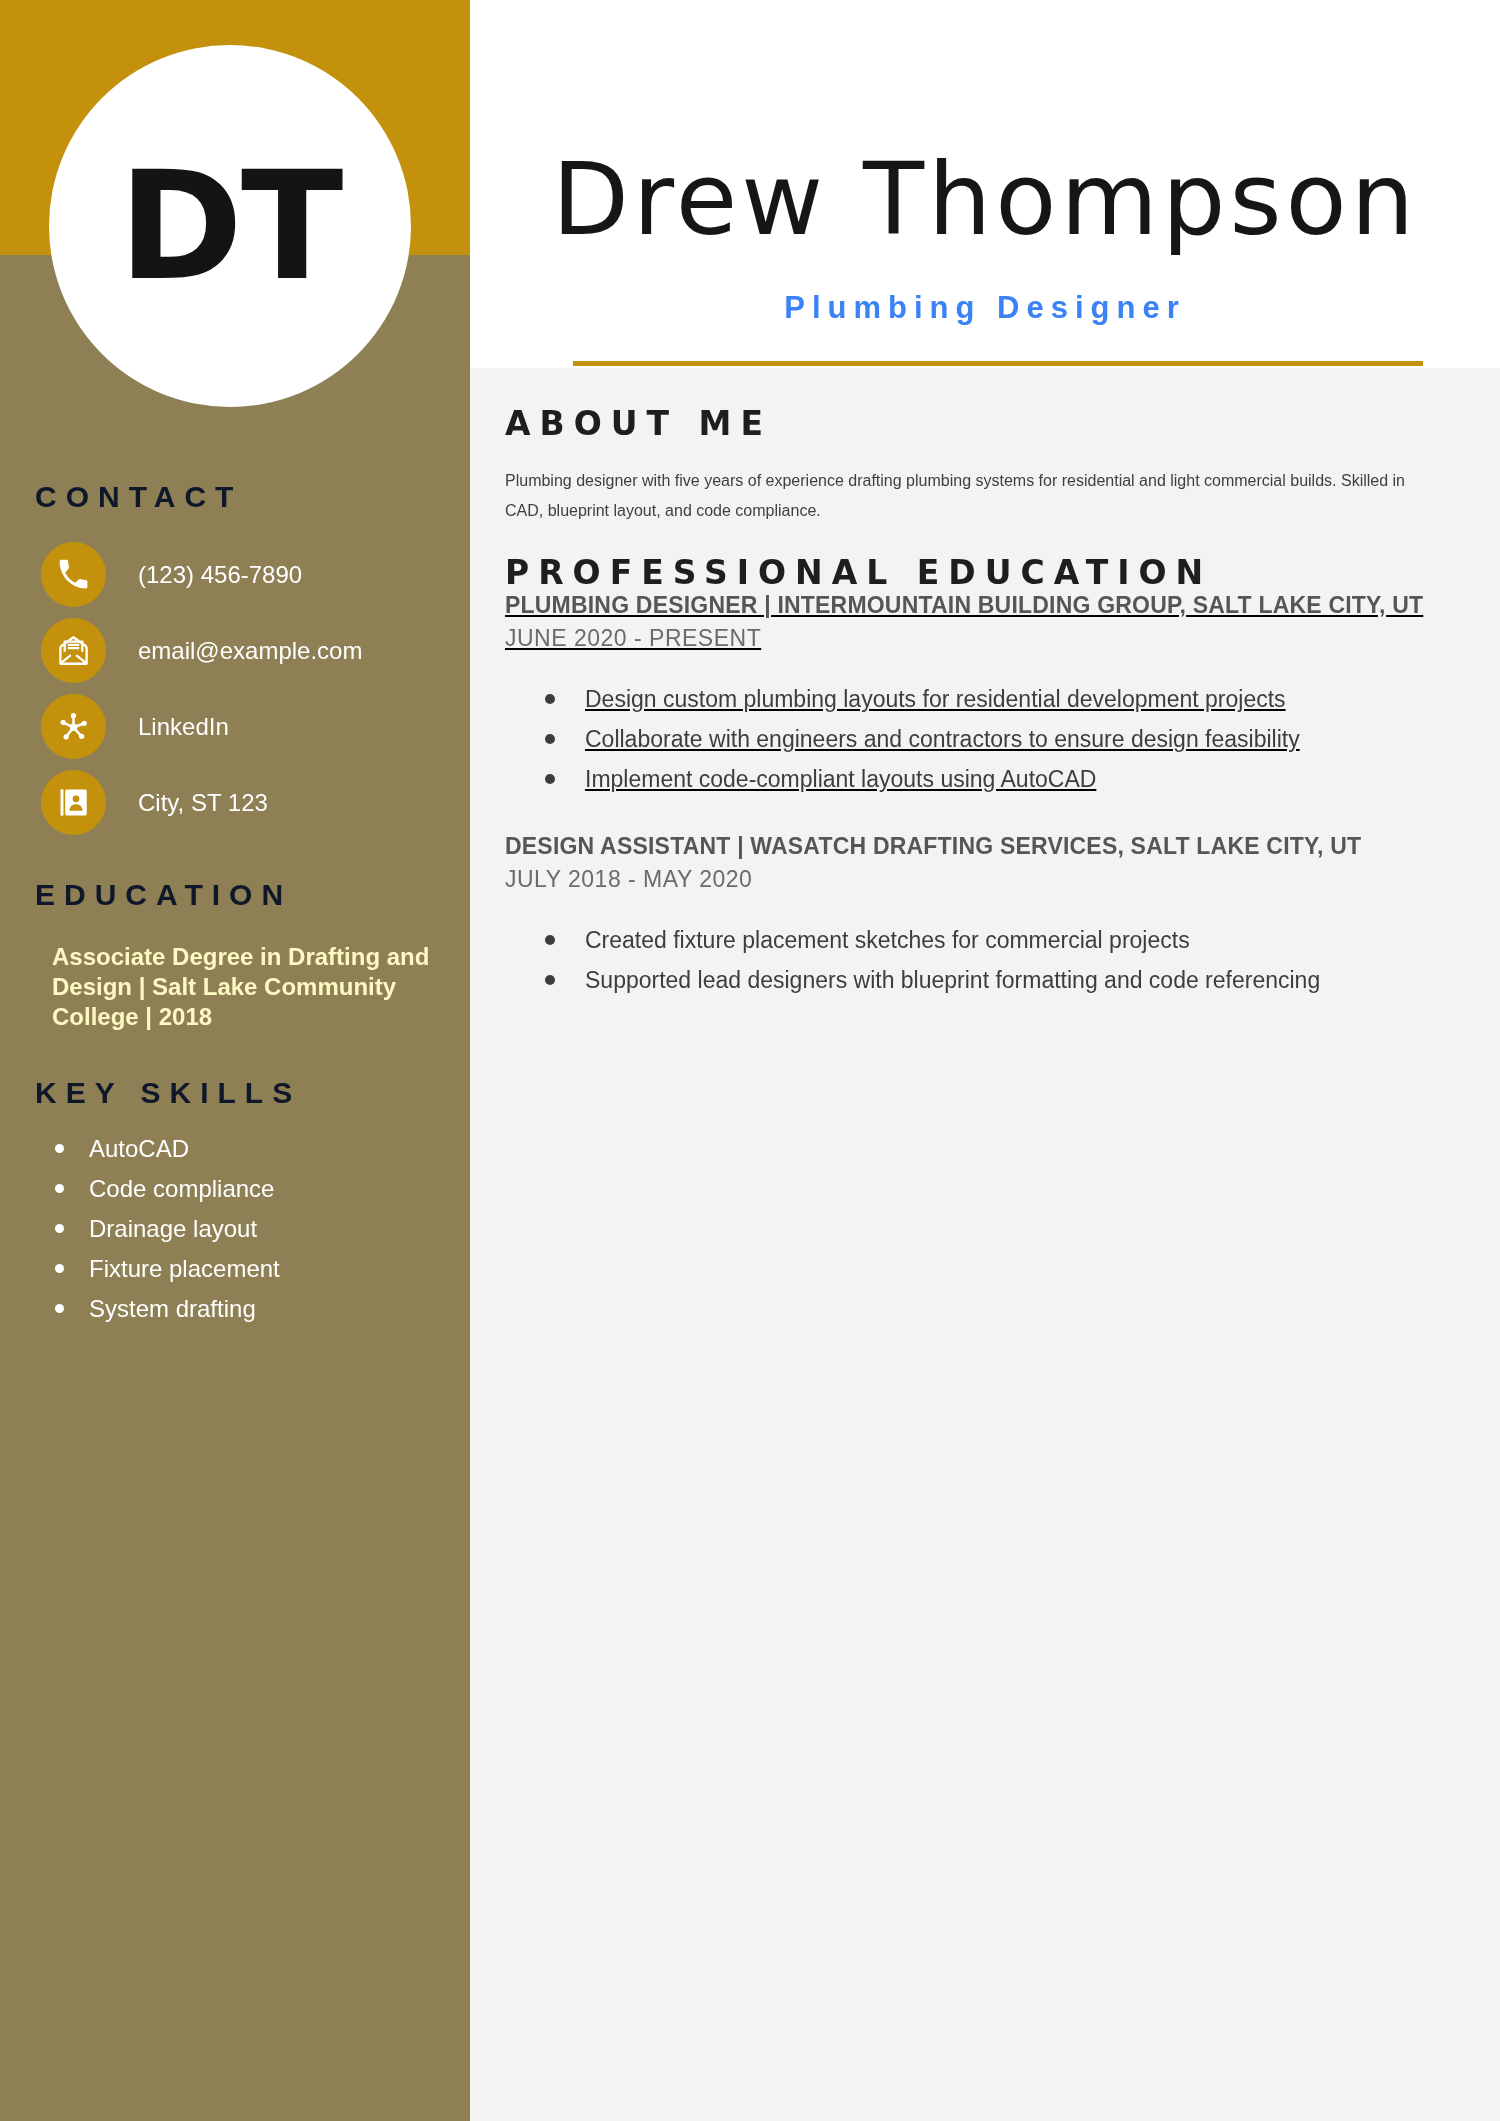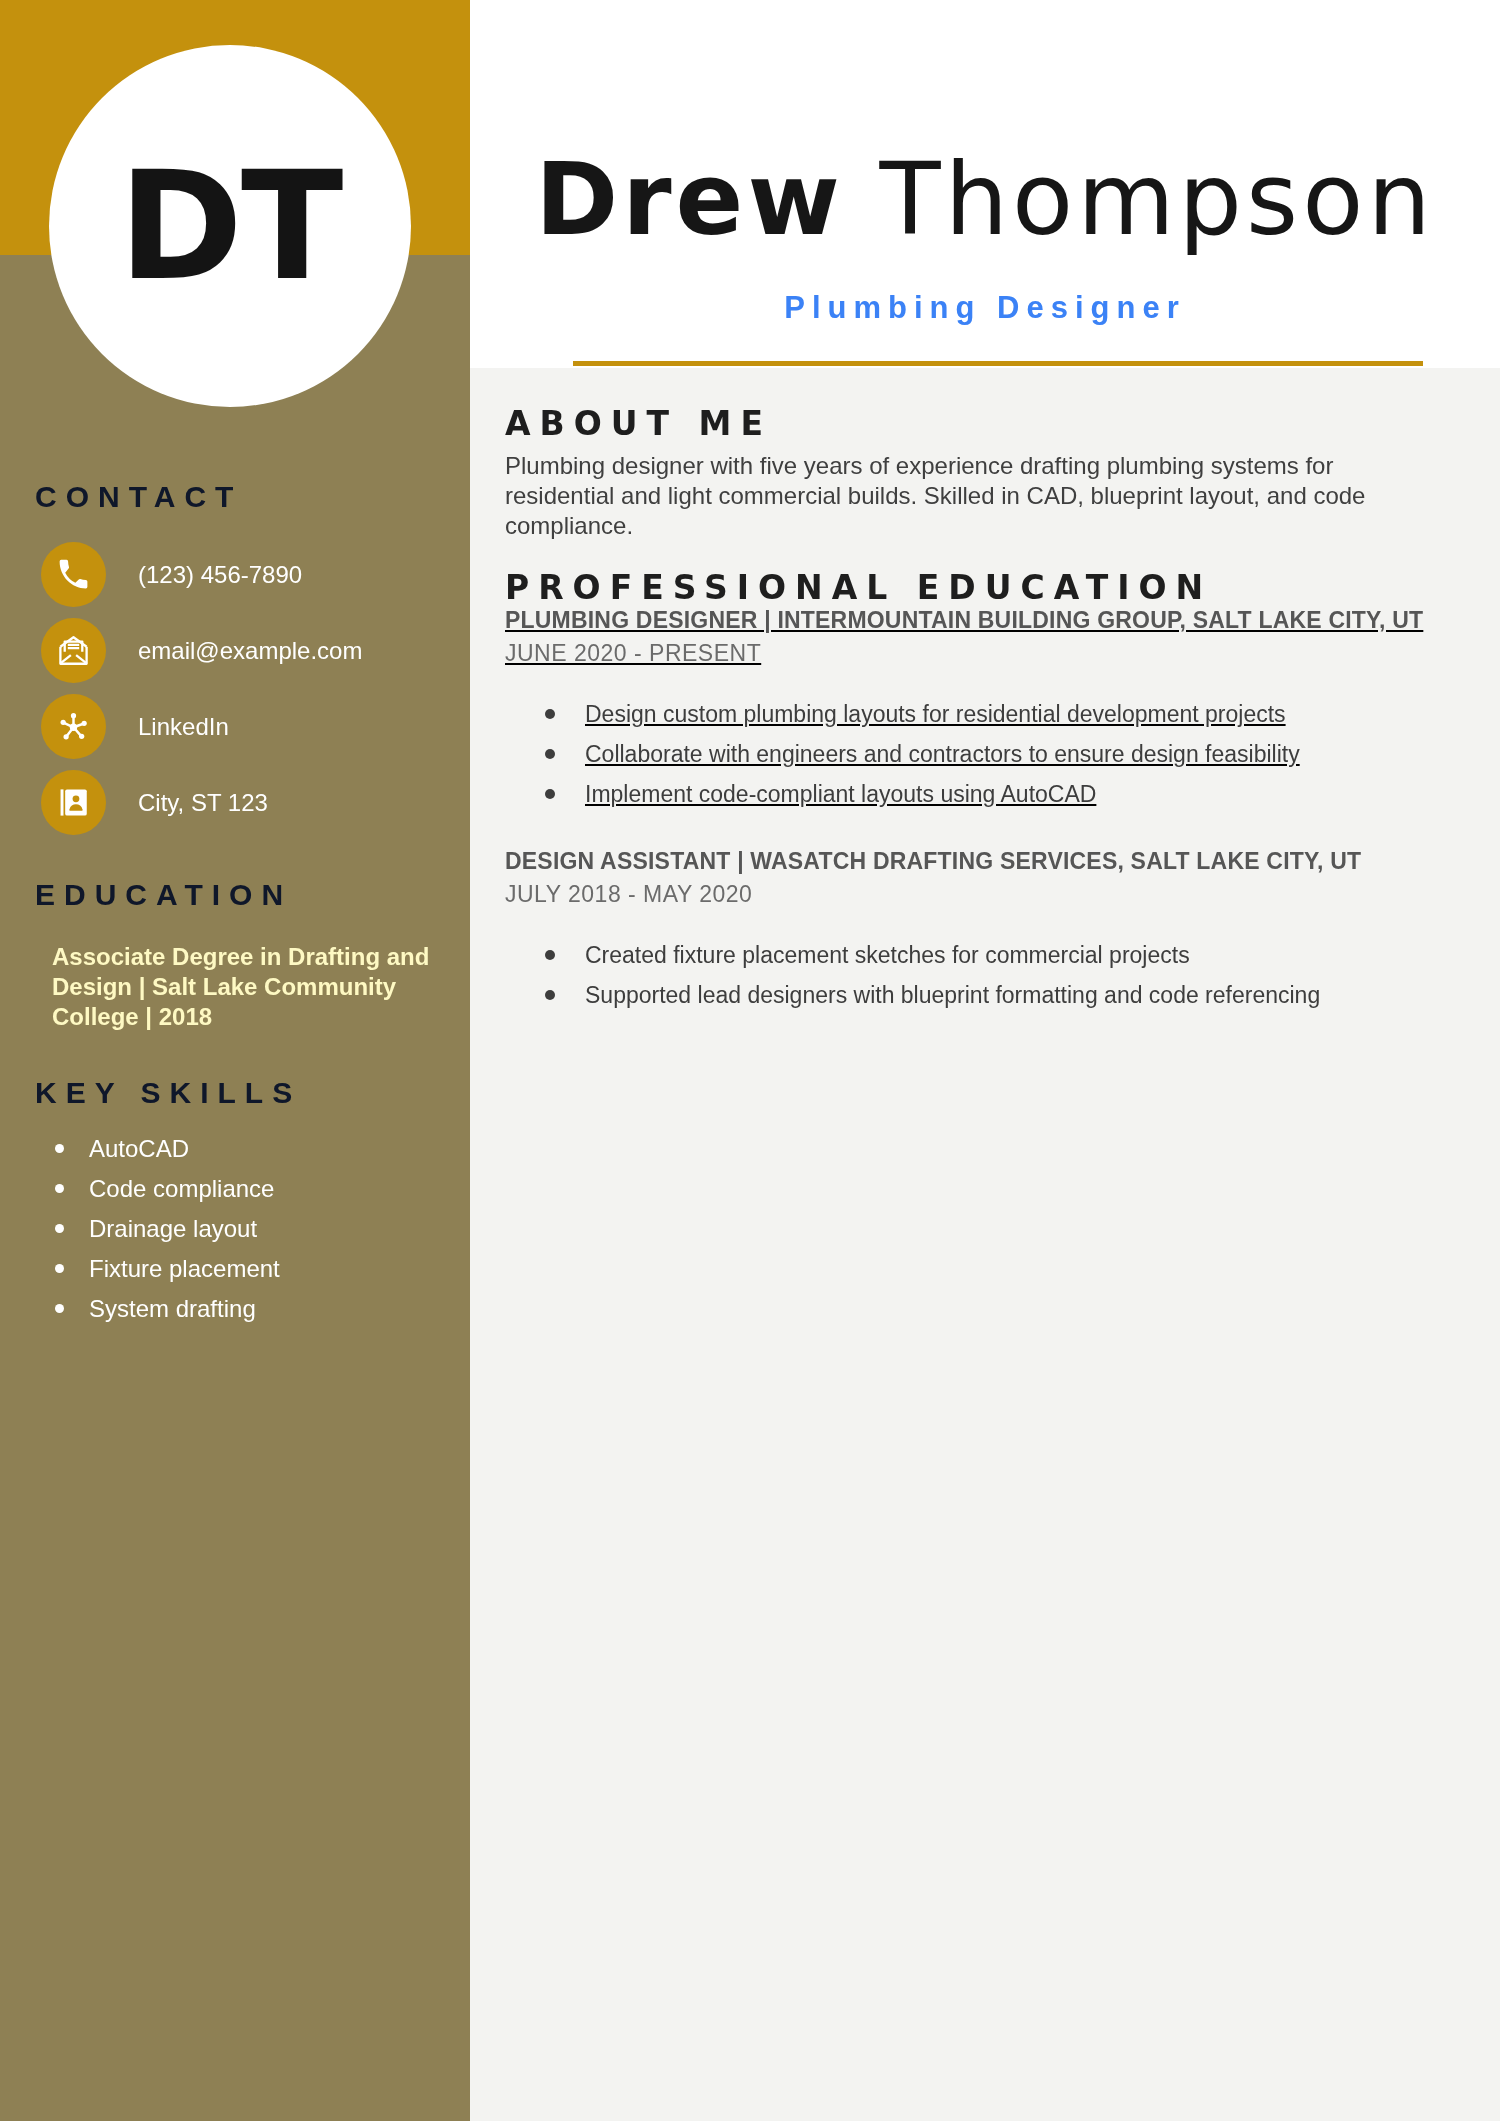--- a/index.html
+++ b/index.html
@@ -34,32 +34,32 @@
   .skills li{position:relative;padding-left:34px;margin-bottom:17px;color:#ffffff;
              font-size:24px;line-height:23px;white-space:nowrap;}
   .skills li::before{content:"";position:absolute;left:0;top:7px;width:9px;height:9px;
              border-radius:50%;background:#ffffff;}
 
   
   .hdr{position:absolute;left:470px;top:0;width:1030px;height:368px;background:#ffffff;}
   .name{position:absolute;top:150px;left:0;width:100%;margin:0;text-align:center;
         font-size:100px;line-height:1;color:#161616;letter-spacing:4px;white-space:nowrap;
         font-family:"DejaVu Sans","Liberation Sans",sans-serif;font-weight:400;}
-  .name .fn{font-weight:700;}
+  .name .fn{font-weight:400;}
   .subtitle{position:absolute;top:290px;left:0;width:100%;text-align:center;font-size:31px;
         font-weight:700;letter-spacing:7px;color:#3b82f6;
         font-family:Liberation Sans, sans-serif;}
   .gold-rule{position:absolute;left:103px;top:361px;width:850px;height:5px;background:#C4910D;}
 
   
   .content{position:absolute;left:470px;top:368px;width:1030px;height:1753px;background:#F3F3F1;
            box-sizing:border-box;padding:36px 55px 0 35px;}
   .content h2{margin:0;font-size:33px;font-weight:700;letter-spacing:9px;color:#1e1e1e;
            white-space:nowrap;font-family:"DejaVu Sans","Liberation Sans",sans-serif;}
-  .about-p{margin:8px 0 0 0;width:940px;font-size:24px;line-height:30px;color:#3F3F3F;}
+  .about-p{margin:23px 0 0 0;width:940px;font-size:16px;line-height:30px;color:#3F3F3F;}
   .exp-h{margin-top:27px !important;}
   .job{margin:0;}
   .job1{text-decoration:underline;}
   .job2{margin-top:42px;}
   .job h3{margin:0;font-size:23px;font-weight:700;color:#565656;letter-spacing:0.2px;
           white-space:nowrap;}
   .job .dates{margin-top:6px;font-size:23px;color:#6b6b6b;letter-spacing:0.5px;}
   .bullets{margin:36px 0 0 0;padding:0;list-style:none;}
   .bullets li{position:relative;padding-left:80px;margin-bottom:17px;font-size:23px;
           line-height:23px;color:#3d3d3d;white-space:nowrap;}

